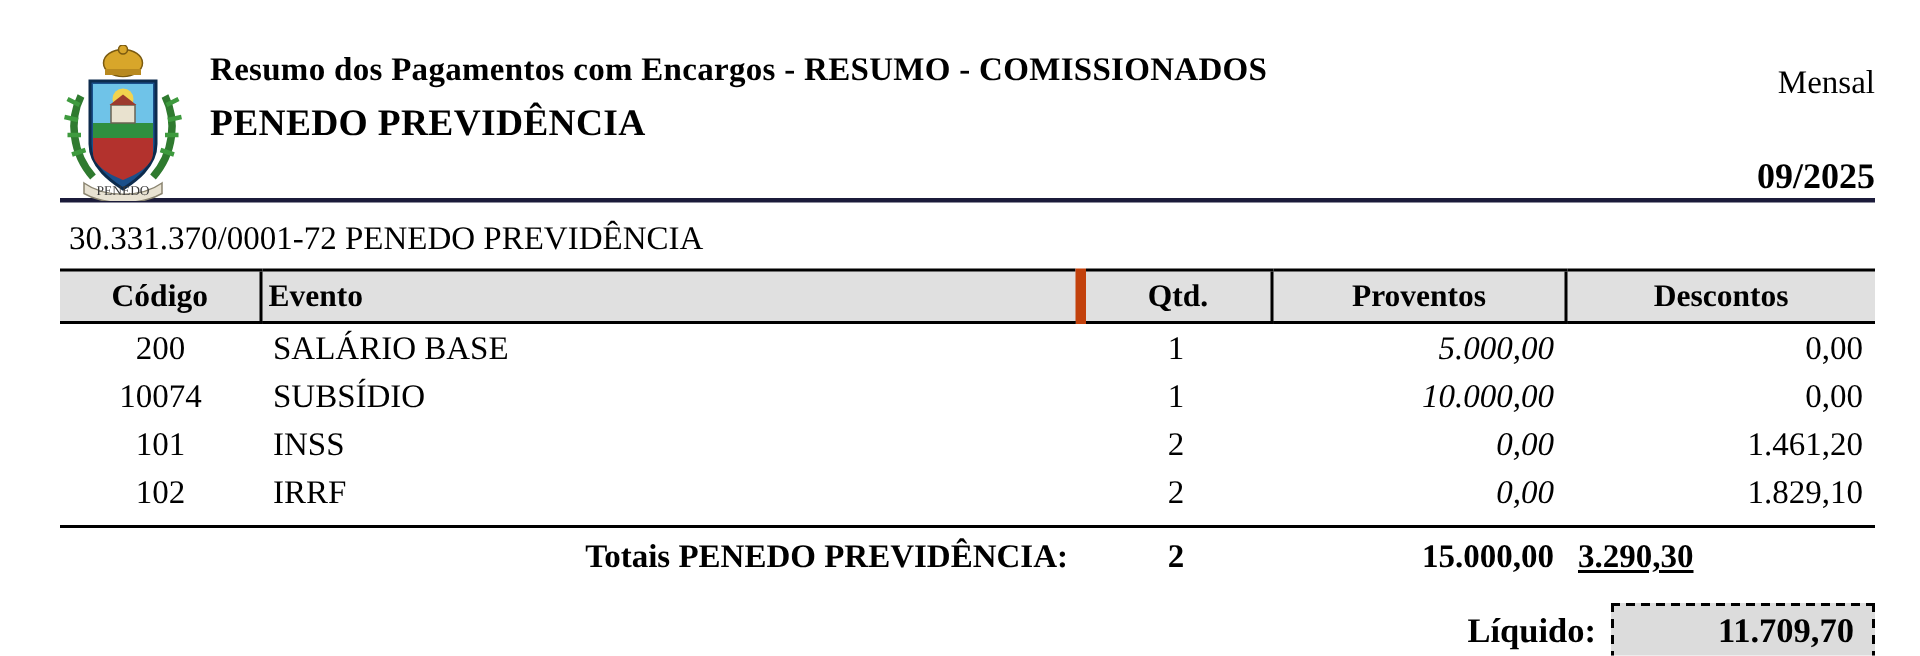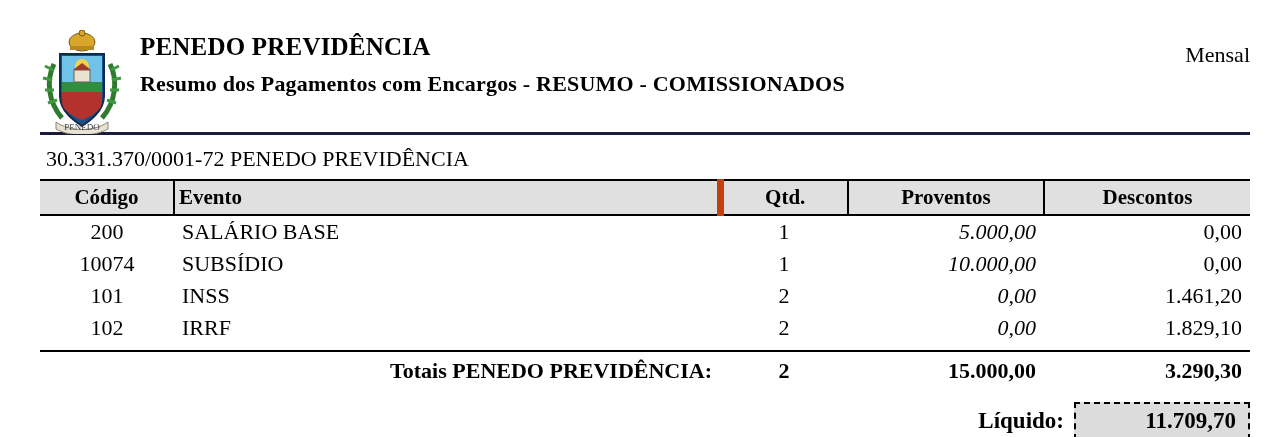--- a/index.html
+++ b/index.html
@@ -141,21 +141,21 @@
     border-collapse: collapse;
     font-size: 22px;
   }
   table.totals-tbl td {
     padding: 6px 8px;
     font-weight: bold;
   }
   td.t-label { text-align: right; padding-right: 16px; }
   td.t-qtd { width: 112px; text-align: center; }
   td.t-prov { width: 180px; text-align: right; padding-right: 10px; }
-  td.t-desc { width: 190px; text-align: right; padding-right: 12px; }
+  td.t-desc { width: 190px; text-align: left; padding-right: 12px; text-decoration: underline; }
 
   .liquido-row {
     margin: 12px 30px 0 40px;
     display: flex;
     justify-content: flex-end;
     align-items: center;
   }
   .liquido-label {
     font-size: 23px;
     font-weight: bold;
@@ -202,26 +202,27 @@
 
         <rect x="34" y="40" width="16" height="12" fill="#e9e2cf" stroke="#6b6353" stroke-width="1"></rect>
         <path d="M33 40 L42 33 L51 40 Z" fill="#9c3b2e"></path>
 
         <path d="M16 92 C30 102 54 102 68 92 L68 99 C54 107 30 107 16 99 Z" fill="#e8e2d2" stroke="#8a8470" stroke-width="1"></path>
         <text x="42" y="100" font-size="9" text-anchor="middle" fill="#3a3a3a" font-family="'Liberation Serif', serif">PENEDO</text>
       </svg>
     </div>
 
     <div class="titles">
+      <div class="title-line title3">Resumo dos Pagamentos com Encargos - RESUMO - COMISSIONADOS</div>
       <div class="title-line title2">PENEDO PREVIDÊNCIA</div>
-      <div class="title-line title3">Resumo dos Pagamentos com Encargos - RESUMO - COMISSIONADOS</div>
     </div>
 
     <div class="right-meta">
       <div class="periodicity">Mensal</div>
+      <div class="competence">09/2025</div>
     </div>
   </div>
 
   <div class="rule-top"></div>
 
   <div class="employer">30.331.370/0001-72 PENEDO PREVIDÊNCIA</div>
 
   <div class="table-wrap">
     <table class="main">
       <thead>

